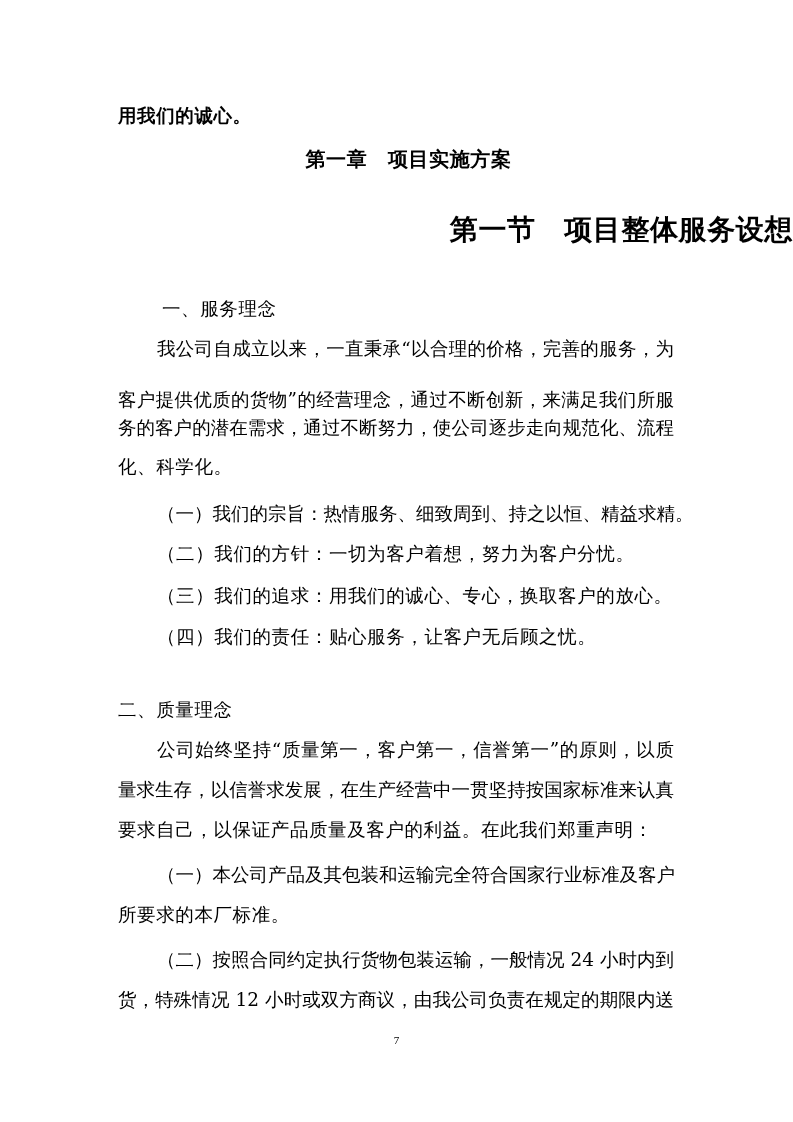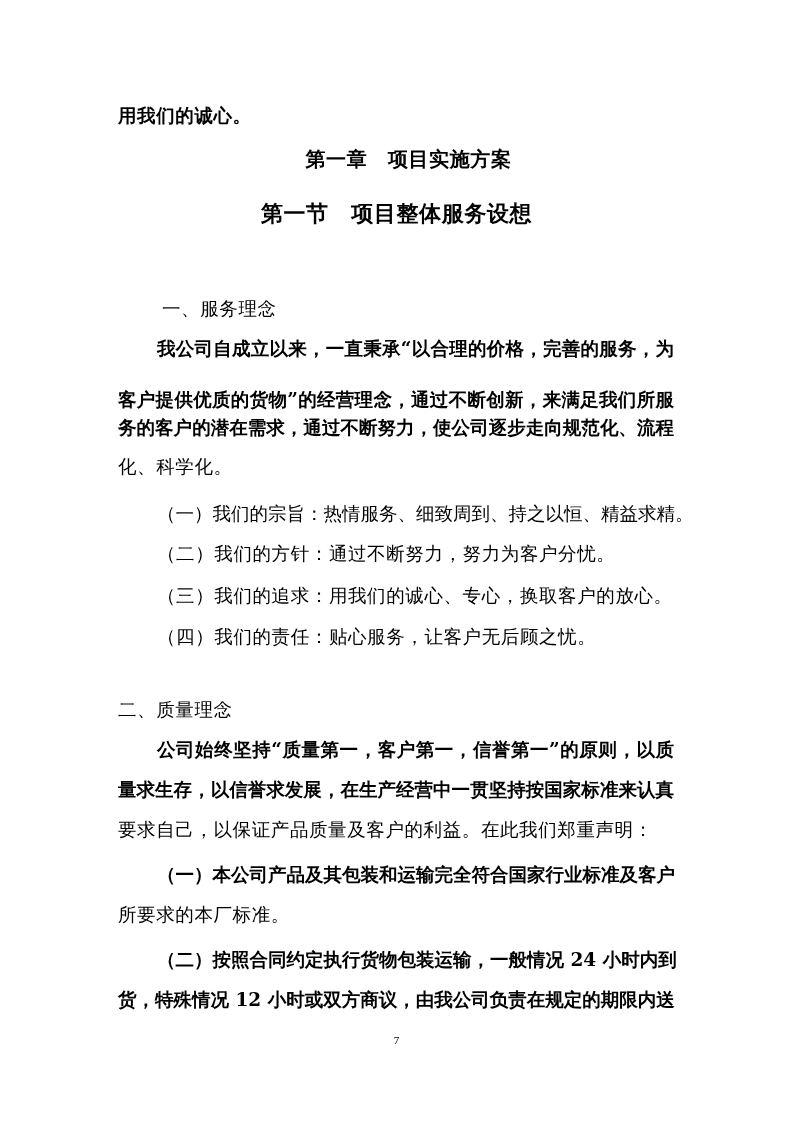--- a/index.html
+++ b/index.html
@@ -2,39 +2,39 @@
 <html><head>
   <meta charset="utf-8">
   <style>
     html, body { margin: 0; padding: 0; background: #ffffff; }
     body { width: 793px; height: 1122px; position: relative; overflow: hidden;
            font-family: "DejaVu Serif", "Liberation Serif", serif; color: #000; }
     .line { position: absolute; left: 118px; white-space: nowrap; font-size: 18.5px; line-height: 24px; letter-spacing: 0.6px; }
     .bold { font-family: "DejaVu Sans", "Liberation Sans", sans-serif; font-weight: bold; }
     .center { left: 0; width: 793px; text-align: center; }
     .indent { left: 157px; }
-    .justify { width: 556px; text-align-last: justify; text-align: justify; letter-spacing: 0; font-weight: bold; }
+    .justify { width: 556px; text-align-last: justify; text-align: justify; letter-spacing: 0; }
     .pagenum { position: absolute; left: 0; width: 793px; top: 1034px; text-align: center; font-size: 11px; font-family: "Liberation Serif", serif; }
   </style>
 </head>
 <body>
 
 <div>
   <div class="line bold" style="top:104px;">用我们的诚心。</div>
   <div class="line bold center" style="top:147px; font-size:20px;padding-left:12px;">第一章　项目实施方案</div>
-  <div class="line bold center" style="top:202px; font-size:22px;">第一节　项目整体服务设想</div>
+  <div class="line bold center" style="top:218px; font-size:28px;text-align:right;">第一节　项目整体服务设想</div>
 
   <div class="line" style="top:297px;margin-left:44px;">一、服务理念</div>
   <div class="line indent justify" style="top:337px; width:517px;">我公司自成立以来，一直秉承“以合理的价格，完善的服务，为</div>
   <div class="line justify" style="top:376px;margin-top:12px;">客户提供优质的货物”的经营理念，通过不断创新，来满足我们所服</div>
   <div class="line justify" style="top:416px;">务的客户的潜在需求，通过不断努力，使公司逐步走向规范化、流程</div>
   <div class="line" style="top:455px;">化、科学化。</div>
 
   <div class="line indent" style="top:502px; letter-spacing:0;">（一）我们的宗旨：热情服务、细致周到、持之以恒、精益求精。</div>
-  <div class="line indent" style="top:542px;">（二）我们的方针：通过不断努力，努力为客户分忧。</div>
+  <div class="line indent" style="top:542px;">（二）我们的方针：一切为客户着想，努力为客户分忧。</div>
   <div class="line indent" style="top:584px;">（三）我们的追求：用我们的诚心、专心，换取客户的放心。</div>
   <div class="line indent" style="top:625px;">（四）我们的责任：贴心服务，让客户无后顾之忧。</div>
 
   <div class="line" style="top:698px;">二、质量理念</div>
   <div class="line indent justify" style="top:738px; width:517px;">公司始终坚持“质量第一，客户第一，信誉第一”的原则，以质</div>
   <div class="line justify" style="top:778px;">量求生存，以信誉求发展，在生产经营中一贯坚持按国家标准来认真</div>
   <div class="line" style="top:818px;">要求自己，以保证产品质量及客户的利益。在此我们郑重声明：</div>
 
   <div class="line indent justify" style="top:863px; width:517px;">（一）本公司产品及其包装和运输完全符合国家行业标准及客户</div>
   <div class="line" style="top:903px;">所要求的本厂标准。</div>

